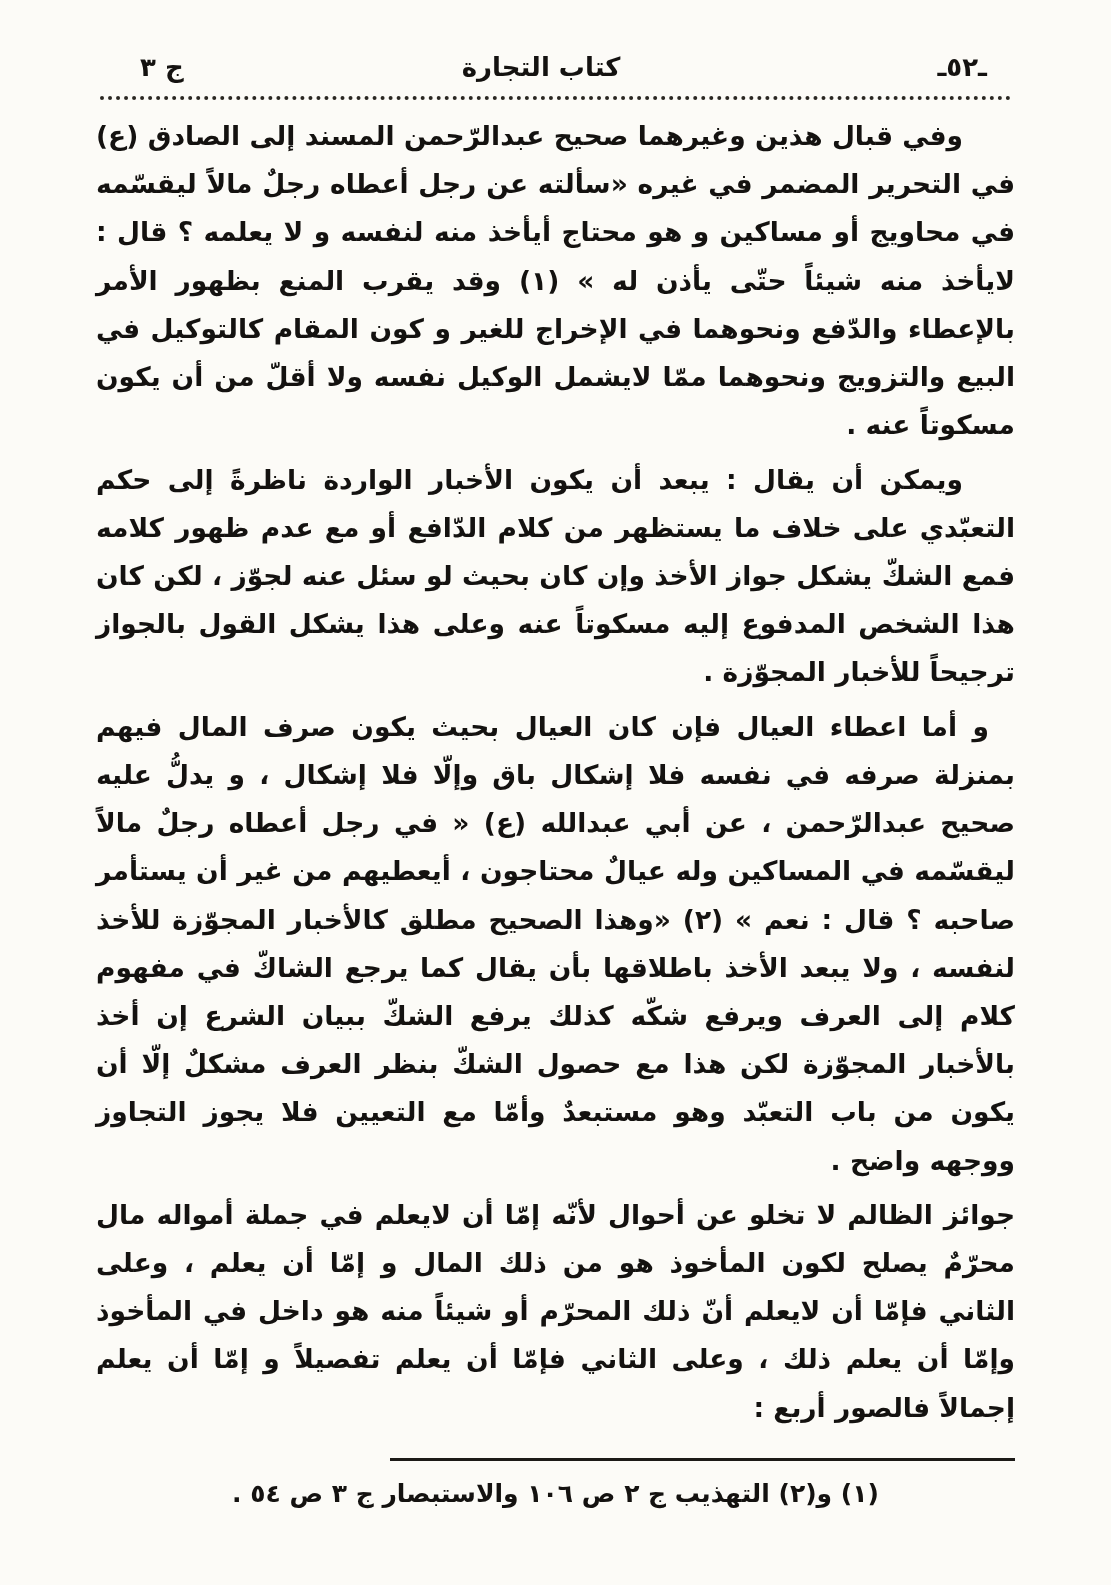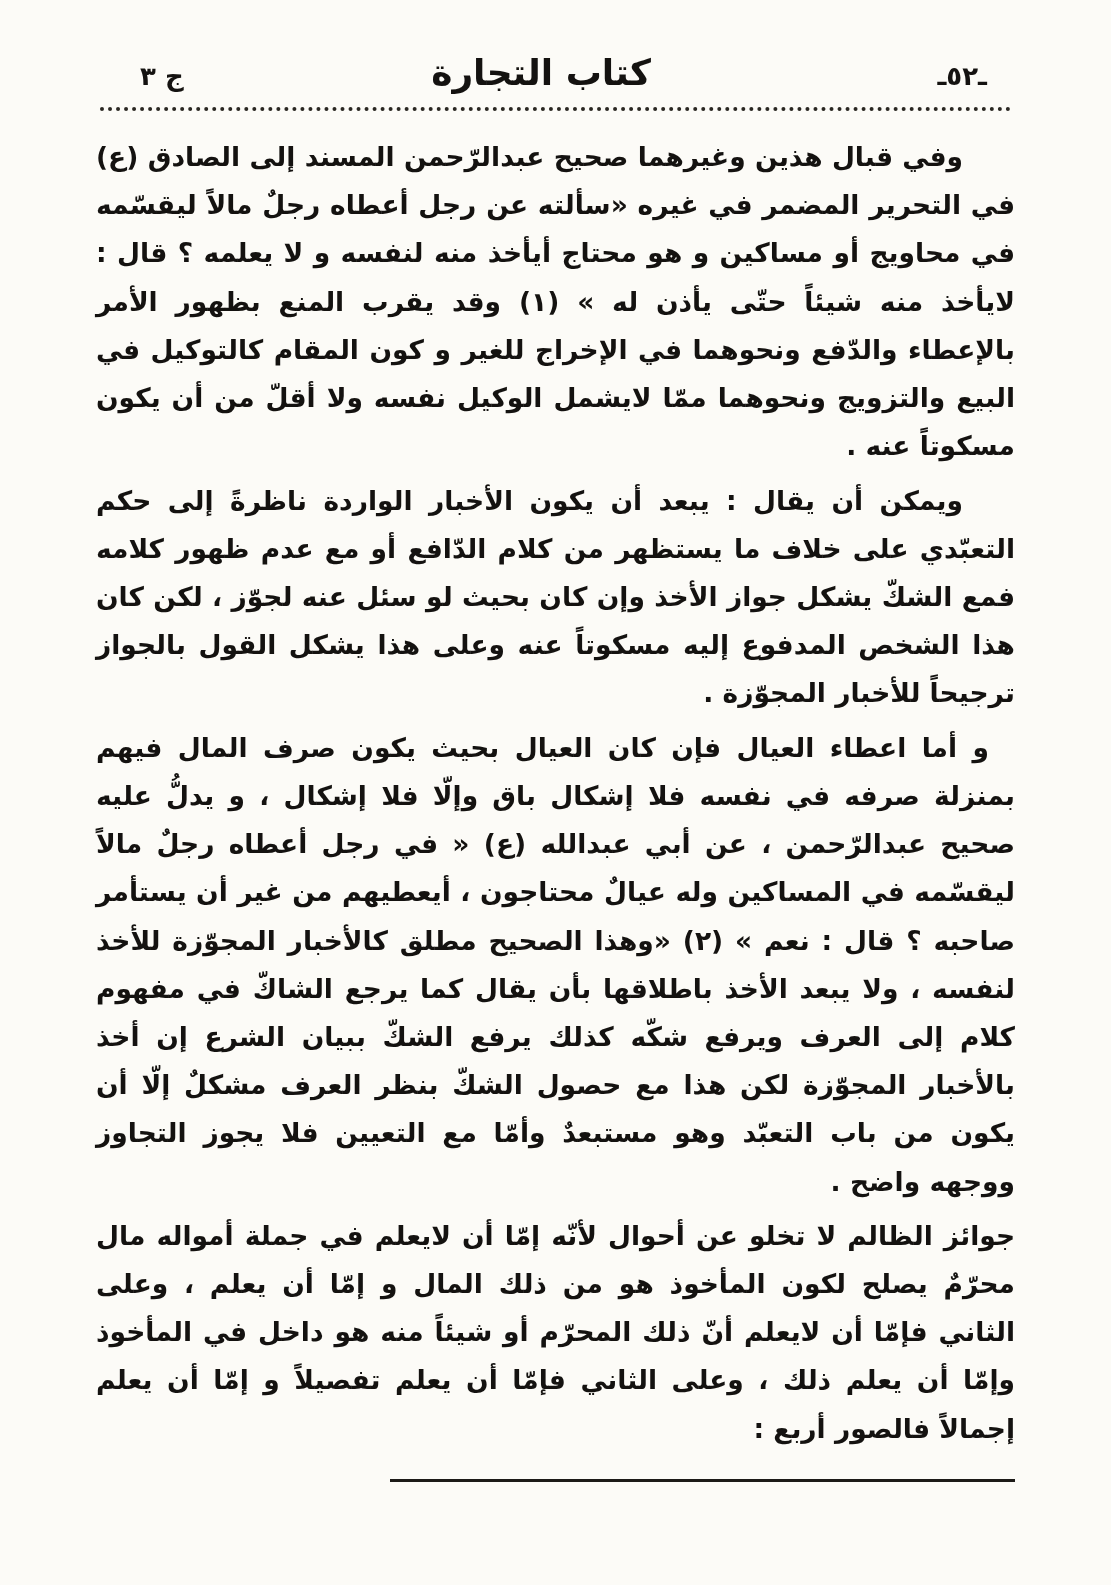--- a/index.html
+++ b/index.html
@@ -27,35 +27,35 @@
     align-items: baseline;
     padding: 0 28px 0 44px;
     font-weight: bold;
   }
   .page-number {
     font-size: 26px;
     letter-spacing: 1px;
     margin-left: 39px;
   }
   .book-title {
-    font-size: 36px;
+    font-size: 26px;
   }
   .volume-number {
     font-size: 26px;
     text-align: center;
   }
   .dotted-rule {
     margin: 14px 4px 8px 4px;
     border: 0;
     border-top: 4px dotted #2a2722;
     height: 0;
   }
   
   .page-body {
-    margin-top: 22px;
+    margin-top: 12px;
     font-size: 26.5px;
     line-height: 1.82;
     font-weight: bold;
     text-align: justify;
     text-justify: inter-word;
   }
   .para {
     margin: 0 0 6px 0;
   }
   .para.indent {
@@ -97,14 +97,17 @@
 
   <main class="page-body">
     <p class="para indent">وفي قبال هذين وغيرهما صحيح عبدالرّحمن المسند إلى الصادق (ع) في التحرير المضمر في غيره «سألته عن رجل أعطاه رجلٌ مالاً ليقسّمه في محاويج أو مساكين و هو محتاج أيأخذ منه لنفسه و لا يعلمه ؟ قال : لايأخذ منه شيئاً حتّى يأذن له » (١) وقد يقرب المنع بظهور الأمر بالإعطاء والدّفع ونحوهما في الإخراج للغير و كون المقام كالتوكيل في البيع والتزويج ونحوهما ممّا لايشمل الوكيل نفسه ولا أقلّ من أن يكون مسكوتاً عنه .</p>
     <p class="para indent">ويمكن أن يقال : يبعد أن يكون الأخبار الواردة ناظرةً إلى حكم التعبّدي على خلاف ما يستظهر من كلام الدّافع أو مع عدم ظهور كلامه فمع الشكّ يشكل جواز الأخذ وإن كان بحيث لو سئل عنه لجوّز ، لكن كان هذا الشخص المدفوع إليه مسكوتاً عنه وعلى هذا يشكل القول بالجواز ترجيحاً للأخبار المجوّزة .</p>
     <p class="para hang">و أما اعطاء العيال فإن كان العيال بحيث يكون صرف المال فيهم بمنزلة صرفه في نفسه فلا إشكال باق وإلّا فلا إشكال ، و يدلُّ عليه صحيح عبدالرّحمن ، عن أبي عبدالله (ع) « في رجل أعطاه رجلٌ مالاً ليقسّمه في المساكين وله عيالٌ محتاجون ، أيعطيهم من غير أن يستأمر صاحبه ؟ قال : نعم » (٢) «وهذا الصحيح مطلق كالأخبار المجوّزة للأخذ لنفسه ، ولا يبعد الأخذ باطلاقها بأن يقال كما يرجع الشاكّ في مفهوم كلام إلى العرف ويرفع شكّه كذلك يرفع الشكّ ببيان الشرع إن أخذ بالأخبار المجوّزة لكن هذا مع حصول الشكّ بنظر العرف مشكلٌ إلّا أن يكون من باب التعبّد وهو مستبعدٌ وأمّا مع التعيين فلا يجوز التجاوز ووجهه واضح .</p>
     <p class="para">جوائز الظالم لا تخلو عن أحوال لأنّه إمّا أن لايعلم في جملة أمواله مال محرّمٌ يصلح لكون المأخوذ هو من ذلك المال و إمّا أن يعلم ، وعلى الثاني فإمّا أن لايعلم أنّ ذلك المحرّم أو شيئاً منه هو داخل في المأخوذ وإمّا أن يعلم ذلك ، وعلى الثاني فإمّا أن يعلم تفصيلاً و إمّا أن يعلم إجمالاً فالصور أربع :</p>
   </main>
 
   <div class="footnote-rule"></div>
 
+  <footer class="page-footer">
+    <span>(١) و(٢) التهذيب ج ٢ ص ١٠٦ والاستبصار ج ٣ ص ٥٤ .</span>
+  </footer>
 
 </div>
 
 </body></html>

